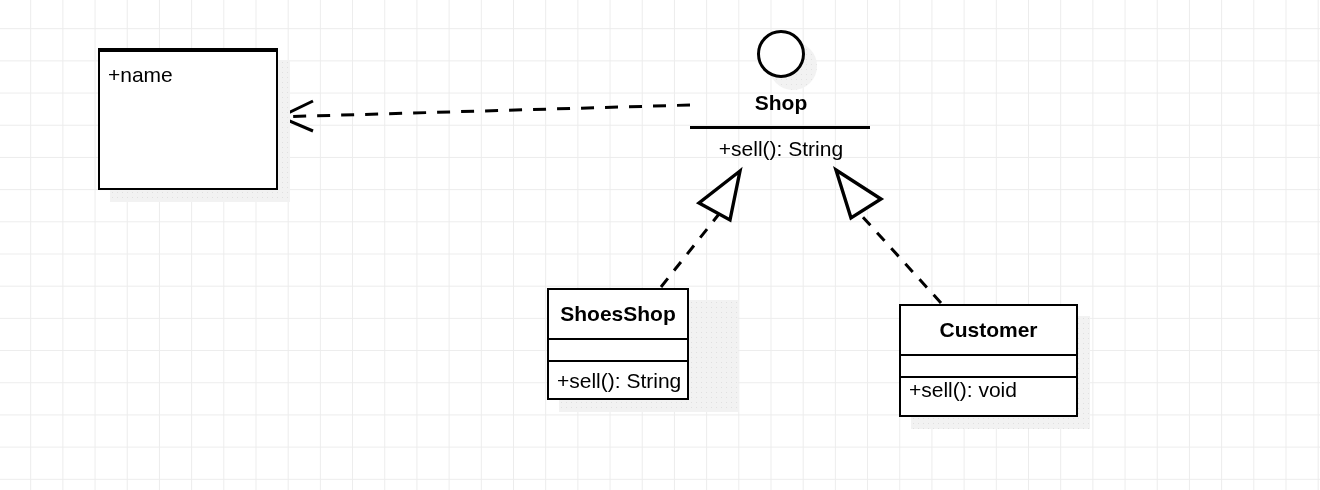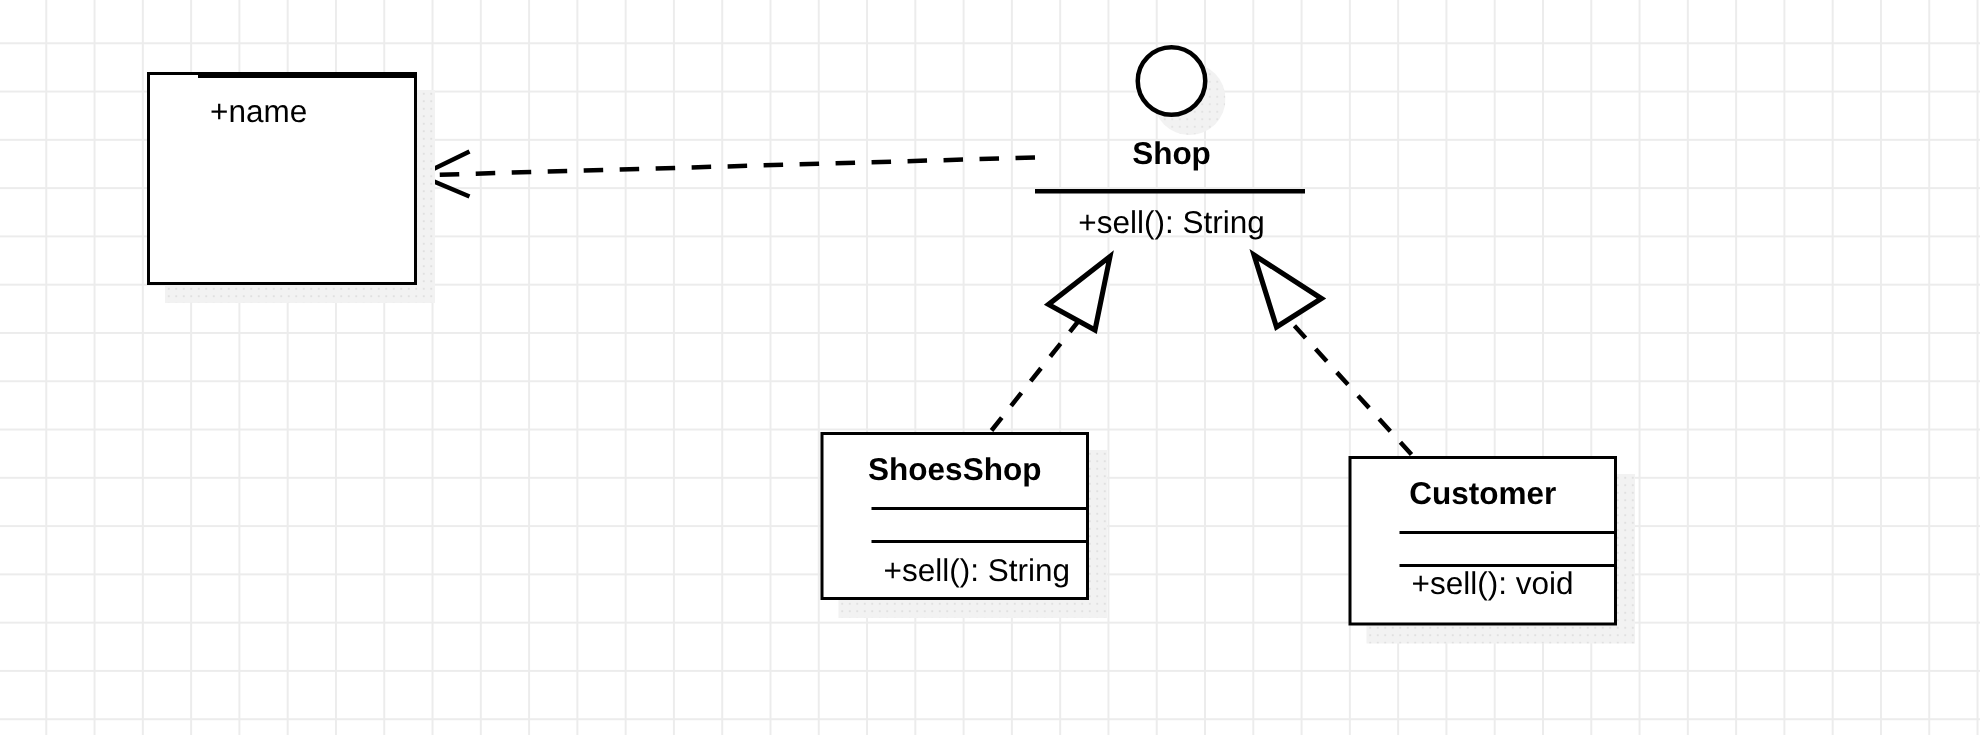--- a/index.html
+++ b/index.html
@@ -60,21 +60,20 @@
     font-size: 21px;
     color: #000;
   }
   .compartment.attr-c,
   .compartment.op-c {
     justify-content: flex-start;
     font-size: 21px;
     color: #000;
     padding-left: 8px;
     border-top: 2.5px solid #000000;
-    margin-left: 32px;
   }
   .compartment.attr-c.empty-c {
     padding-left: 0;
   }
 
   
   .iface-circle {
     position: absolute;
     box-sizing: border-box;
     border: 3px solid #000000;
@@ -146,21 +145,21 @@
     <div class="compartment attr-c" style="height:47px;">+name</div>
   </div>
 
   <div class="iface-circle-shadow" style="left:769px; top:42px; width:48px; height:48px;"></div>
   <div class="iface-circle" style="left:757px; top:30px; width:48px; height:48px;"></div>
   <div class="iface-name" style="left:681px; top:91px; width:200px;">Shop</div>
   <div class="iface-rule" style="left:690px; top:126px; width:180px;"></div>
   <div class="iface-op" style="left:681px; top:137px; width:200px;">+sell(): String</div>
 
   <div class="uml-shadow" style="left:559px; top:300px; width:179px; height:112px;"></div>
-  <div class="uml-class" style="left:547px; top:288px; width:179px; height:112px;">
+  <div class="uml-class" style="left:547px; top:288px; width:142px; height:112px;">
     <div class="compartment name-c" style="height:48px;">ShoesShop</div>
     <div class="compartment attr-c empty-c" style="height:22px;"></div>
     <div class="compartment op-c" style="height:39.5px;">+sell(): String</div>
   </div>
 
   <div class="uml-shadow" style="left:911px; top:316px; width:179px; height:113px;"></div>
   <div class="uml-class" style="left:899px; top:304px; width:179px; height:113px;">
     <div class="compartment name-c" style="height:48px;">Customer</div>
     <div class="compartment attr-c empty-c" style="height:22px;"></div>
     <div class="compartment op-c" style="height:26px;">+sell(): void</div>

